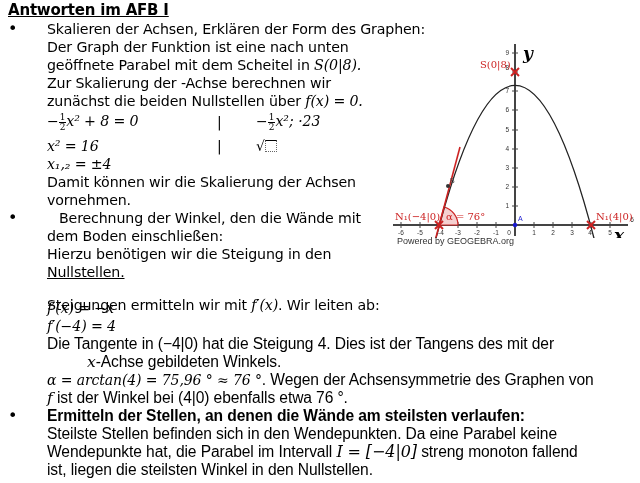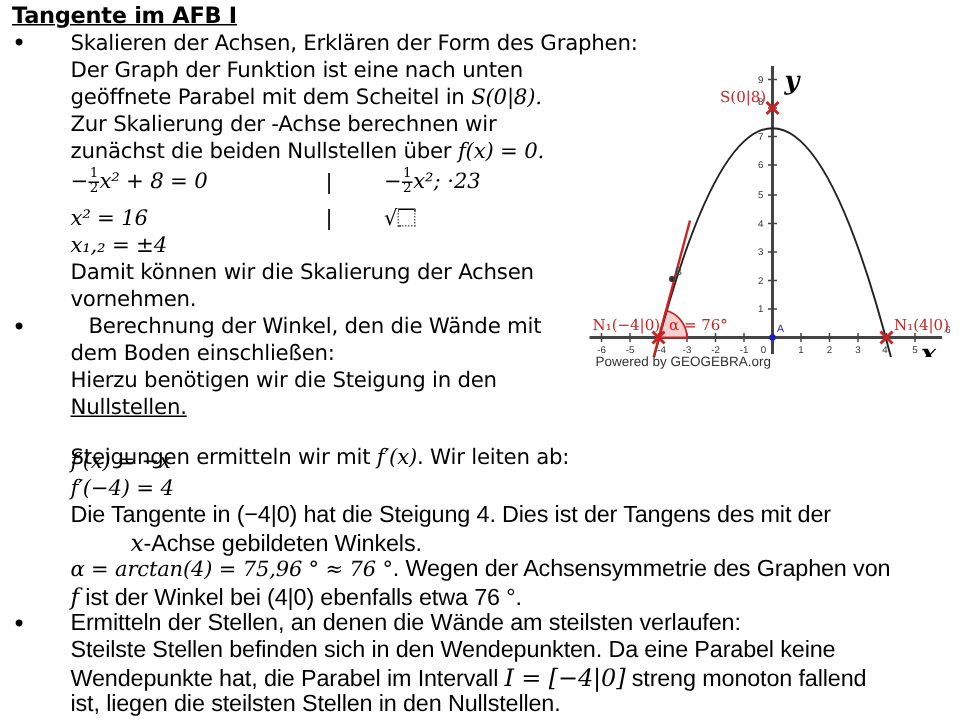--- a/index.html
+++ b/index.html
@@ -17,21 +17,21 @@
   .frac .num { border-bottom: 1px solid #000; padding: 0 1px; }
   .bar { position: absolute; left: 217px; font-size: 14px; line-height: 18px; }
   .rcol { position: absolute; left: 256px; font-size: 14px; line-height: 18px; white-space: nowrap; }
   .sqrtbox { display:inline-block; width:10px; height:10px; border:1px dotted #666; vertical-align: -1px; border-top:1px solid #000; }
   #graph { position: absolute; left: 388px; top: 38px; }
   .ggb { position: absolute; left: 397px; top: 236px; font-size: 9px; color: #333; font-family: "Liberation Sans", sans-serif; }
 </style>
 </head>
 <body>
 
-<div class="title">Tangente im AFB I</div>
+<div class="title">Antworten im AFB I</div>
 
 <div class="bullet" style="top:20px;">•</div>
 <div class="line" style="top:20px;">Skalieren der Achsen, Erklären der Form des Graphen:</div>
 <div class="line" style="top:38px;text-align:right;">Der Graph der Funktion ist eine nach unten</div>
 <div class="line" style="top:56px;"><span>geöffnete Parabel mit dem Scheitel in </span><span class="m">S(0|8).</span></div>
 <div class="line" style="top:74px;">Zur Skalierung der -Achse berechnen wir</div>
 <div class="line" style="top:92px;"><span>zunächst die beiden Nullstellen über </span><span class="m">f(x) = 0.</span></div>
 
 <div class="line mr" style="top:112px;">
   <span>−</span><span class="frac"><span class="num">1</span><span>2</span></span><span class="m">x² + 8 = 0</span>
@@ -56,24 +56,24 @@
 <div class="line" style="top:263px;text-decoration:underline;">Nullstellen.</div>
 <div class="line" style="top:296px;"><span>Steigungen ermitteln wir mit </span><span class="m">f′(x)</span><span>. Wir leiten ab:</span></div>
 <div class="line m" style="top:299px;">f′(x) = −x</div>
 <div class="line m" style="top:317px;">f′(−4) = 4</div>
 <div class="line narrow" style="top:335px;">Die Tangente in (−4|0) hat die Steigung 4. Dies ist der Tangens des mit der</div>
 <div class="line narrow" style="top:353px;margin-left:40px;"><span class="m">x</span><span>-Achse gebildeten Winkels.</span></div>
 <div class="line narrow" style="top:371px;"><span class="m" style="font-size:14px;">α = arctan(4) = 75,96 ° ≈ 76 °</span><span>. Wegen der Achsensymmetrie des Graphen von</span></div>
 <div class="line narrow" style="top:389px;"><span class="m">f</span><span> ist der Winkel bei (4|0) ebenfalls etwa 76 °.</span></div>
 
 <div class="bullet" style="top:407px;">•</div>
-<div class="line narrow" style="top:407px;">Ermitteln der Stellen, an denen die Wände am steilsten verlaufen:</div>
+<div class="line narrow" style="top:407px;font-weight:bold;">Ermitteln der Stellen, an denen die Wände am steilsten verlaufen:</div>
 <div class="line narrow" style="top:425px;">Steilste Stellen befinden sich in den Wendepunkten. Da eine Parabel keine</div>
 <div class="line narrow" style="top:443px;"><span>Wendepunkte hat, die Parabel im Intervall </span><span class="m" style="font-size:16px;">I = [−4|0]</span><span> streng monoton fallend</span></div>
-<div class="line narrow" style="top:461px;">ist, liegen die steilsten Stellen in den Nullstellen.</div>
+<div class="line narrow" style="top:461px;">ist, liegen die steilsten Winkel in den Nullstellen.</div>
 
 <svg id="graph" width="252" height="200" viewBox="388 38 252 200" xmlns="http://www.w3.org/2000/svg">
 
   <line x1="393" y1="225" x2="628" y2="225" stroke="#444" stroke-width="2"></line>
   <line x1="515" y1="44" x2="515" y2="236" stroke="#444" stroke-width="2"></line>
 
   <g font-size="6.5" font-family="Liberation Sans, sans-serif" fill="#333" text-anchor="middle">
     <line x1="401" y1="222" x2="401" y2="228" stroke="#444"></line>
       <text x="401" y="235">-6</text>
     <line x1="420" y1="222" x2="420" y2="228" stroke="#444"></line>

